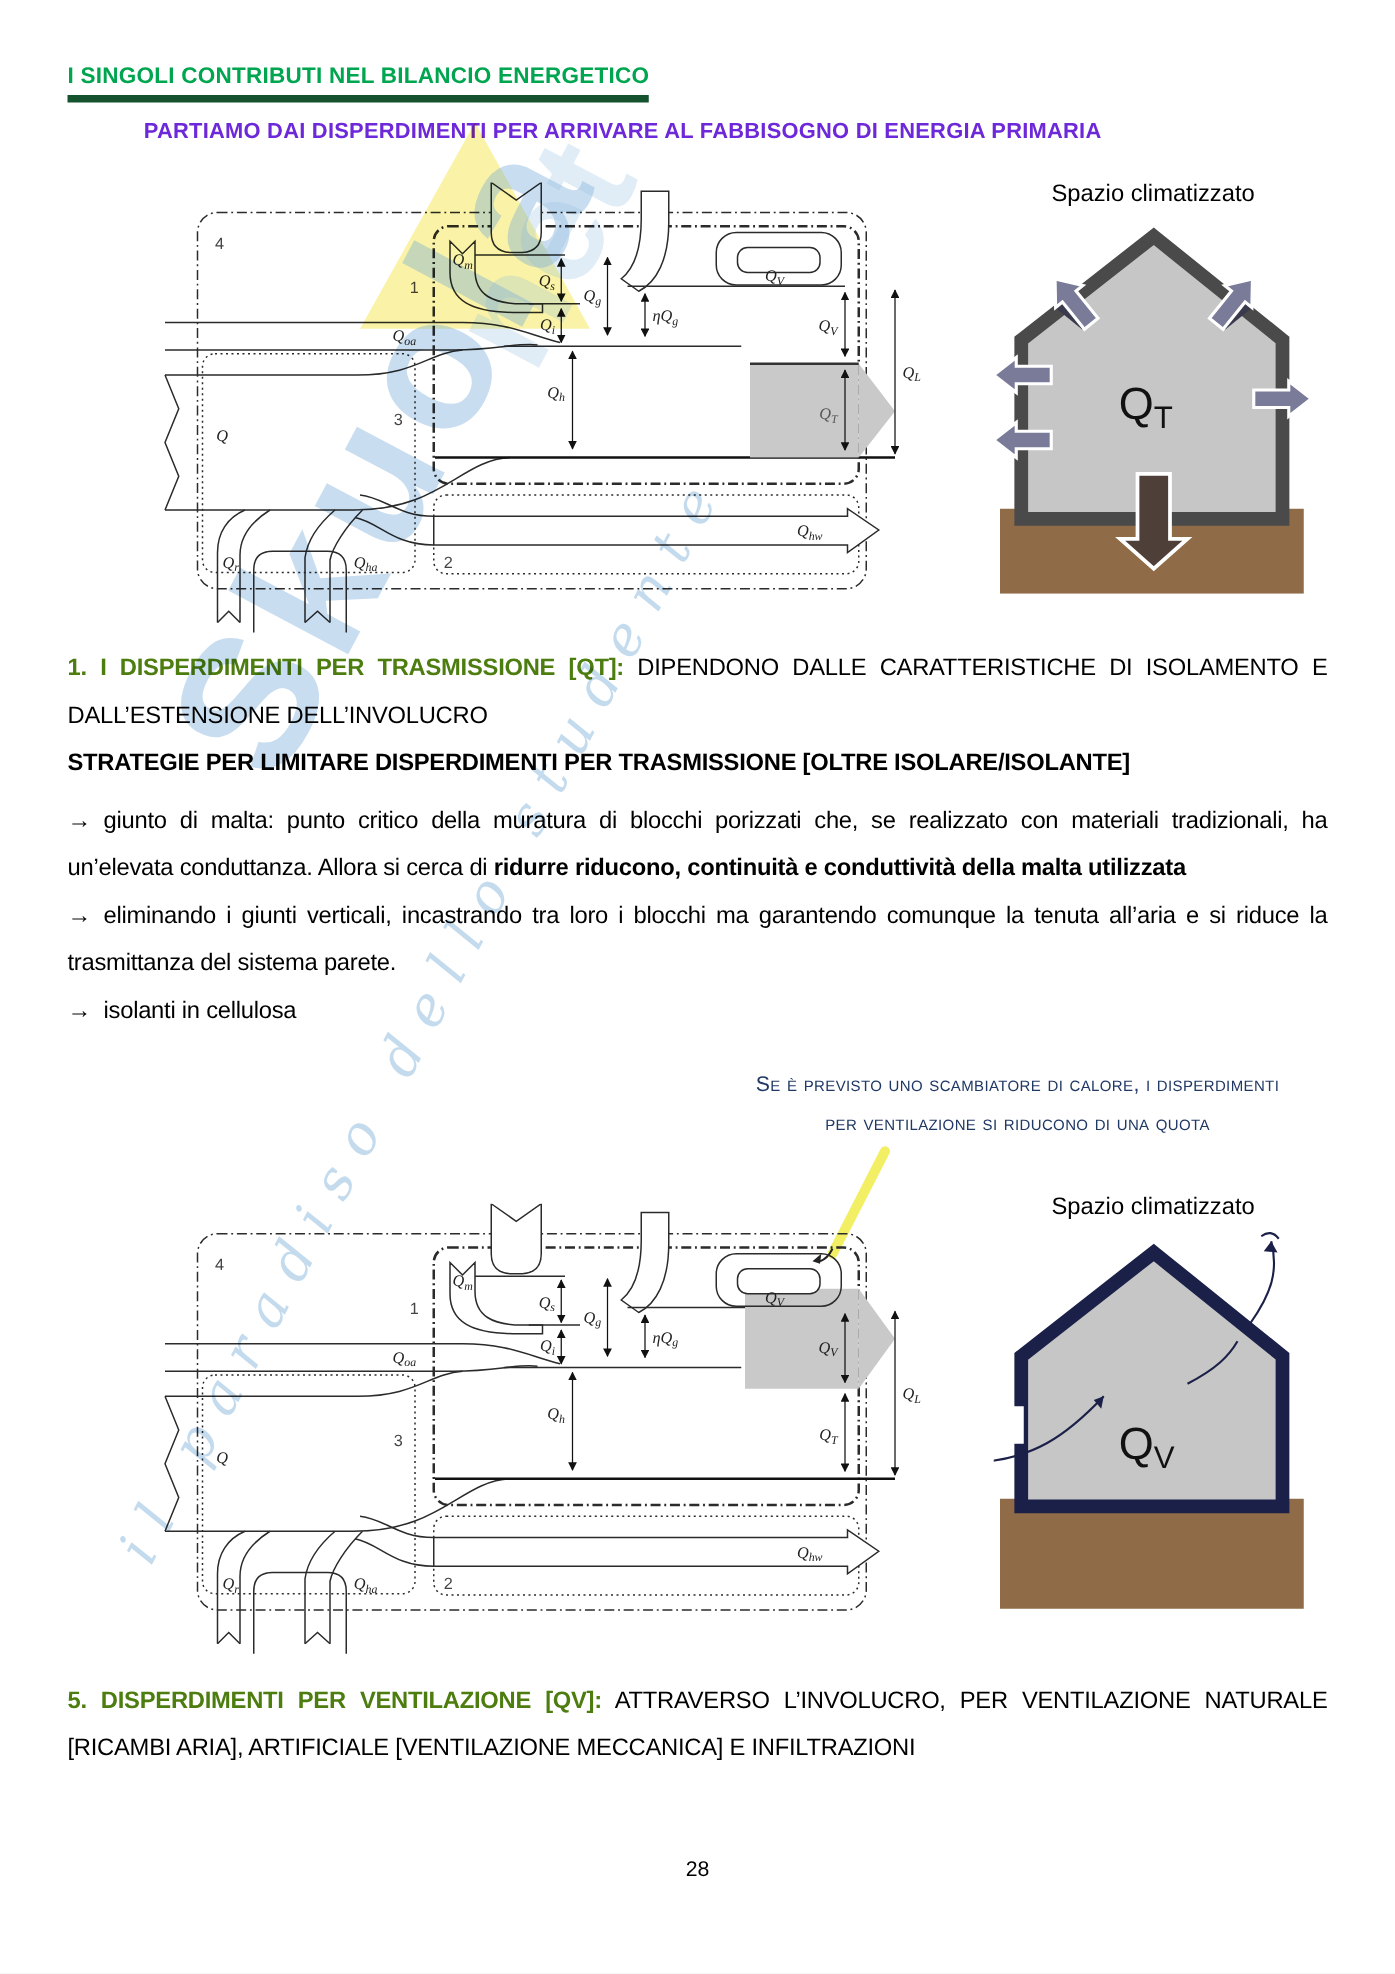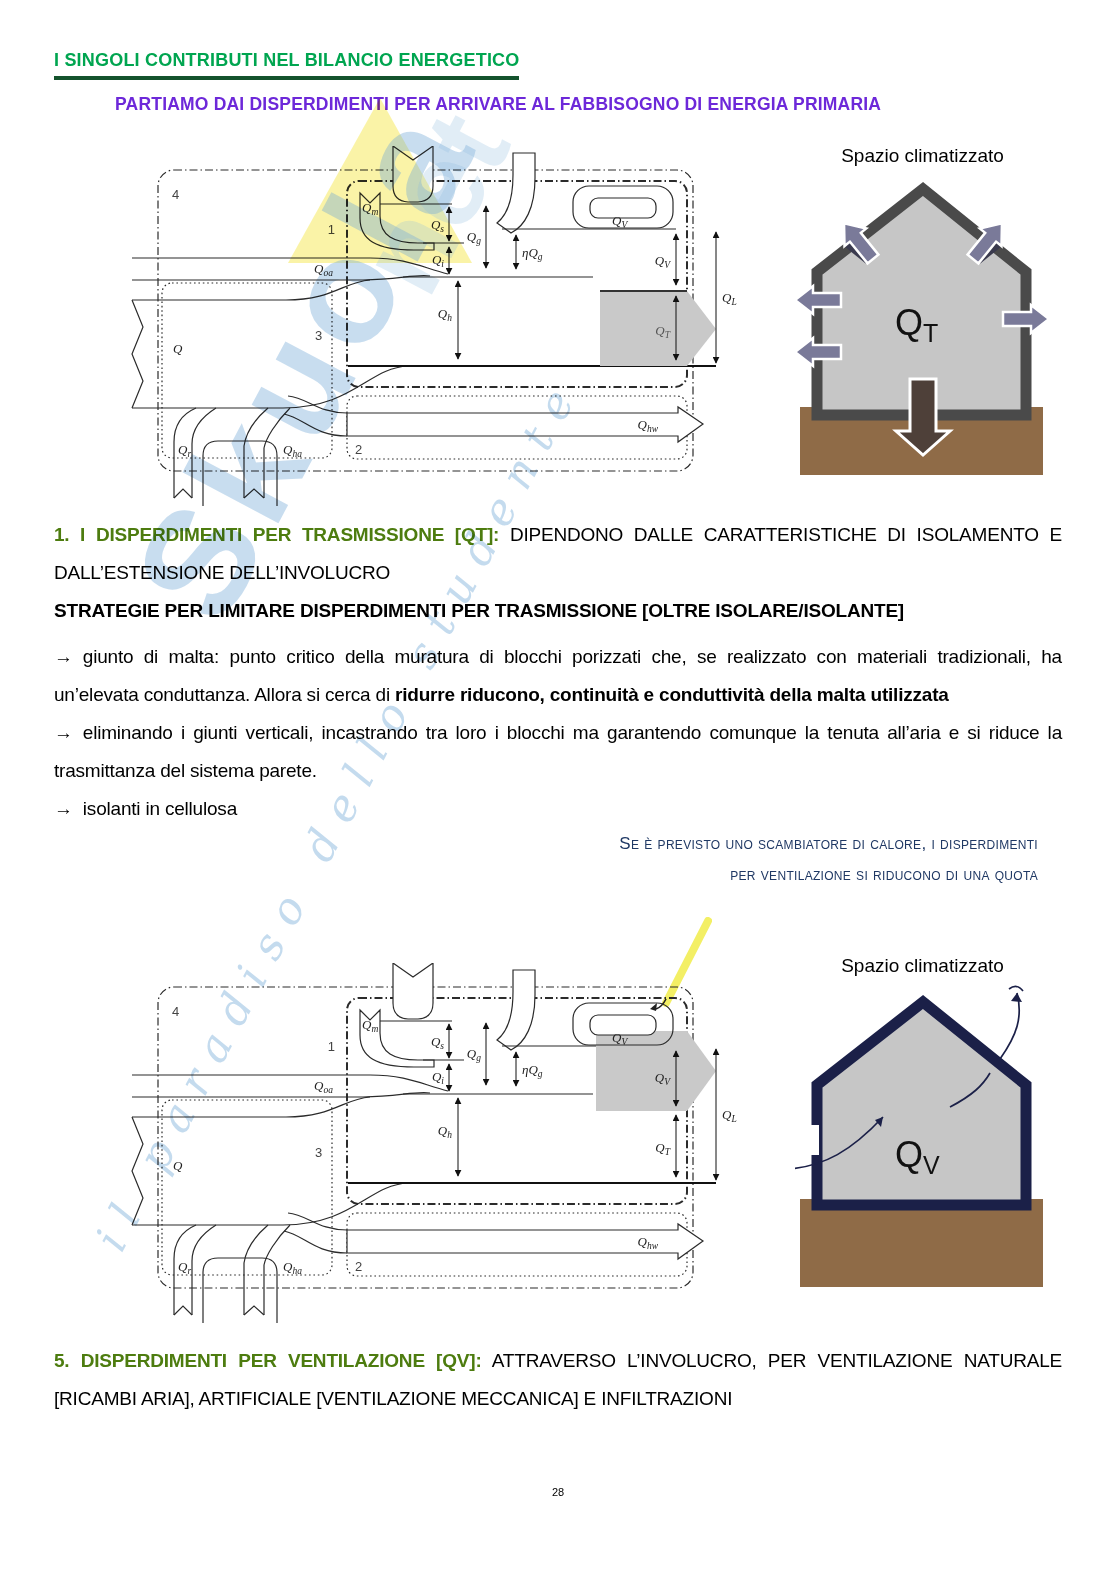--- a/index.html
+++ b/index.html
@@ -1,37 +1,37 @@
 <!DOCTYPE html>
 <html><head>
 <meta charset="utf-8">
 <style>
   html,body{margin:0;padding:0;background:#e8e8e8;}
   .page{position:relative;width:1116px;height:1579px;background:#ffffff;overflow:hidden;
         font-family:"Liberation Sans",sans-serif;color:#000;}
   
   .doc-title{position:absolute;left:54px;top:50px;font-size:18px;font-weight:bold;
-             color:#00A550;letter-spacing:.2px;border-bottom:4px solid #14532d;
+             color:#00A550;letter-spacing:.2px;border-bottom:6px solid #14532d;
              padding-bottom:5px;display:inline-block;}
   .doc-subtitle{position:absolute;left:115px;top:94px;font-size:17.5px;font-weight:bold;
                 color:#6d28d9;letter-spacing:.2px;}
   
   .text-col{position:absolute;left:54px;top:516px;width:1008px;font-size:19px;
             line-height:38px;text-align:justify;letter-spacing:-0.2px;}
   .text-col p{margin:0;}
   .green{color:#4d7c0f;font-weight:bold;}
   .bold{font-weight:bold;}
   .strategy{font-weight:bold;}
   .bullet .arrow{display:inline-block;margin-right:10px;font-weight:normal;}
   .bullet1{margin-top:8px !important;}
-  .note{position:absolute;left:590px;top:828px;width:448px;font-size:17px;line-height:31px;
-        color:#1F3864;font-variant:small-caps;letter-spacing:.3px;text-align:right;}
+  .note{position:absolute;left:590px;top:852px;width:448px;font-size:17px;line-height:31px;
+        color:#1F3864;font-variant:small-caps;letter-spacing:.3px;text-align:center;}
   .section2{position:absolute;left:54px;top:1342px;width:1008px;font-size:19px;
             line-height:38px;text-align:justify;letter-spacing:-0.2px;}
-  .page-num{position:absolute;left:0;top:1486px;width:100%;text-align:center;font-size:11px;}
+  .page-num{position:absolute;left:0;top:1486px;width:100%;text-align:center;font-size:17px;}
   
   .fd{position:absolute;left:118px;width:625px;height:362px;}
   .fd1{top:146px;} .fd2{top:963px;}
   .fd-box{fill:none;stroke:#2b2b2b;stroke-width:1.2;}
   .dashdot{stroke-dasharray:8 3 1.5 3;}
   .dashdot2{stroke-dasharray:8 3 1.5 3;stroke-width:2;}
   .dot{stroke-dasharray:1.6 2.8;}
   .band{fill:#fff;stroke:#2b2b2b;stroke-width:1.2;}
   .curve{fill:none;stroke:#2b2b2b;stroke-width:1.2;}
   .thick{stroke:#111;stroke-width:2;}

